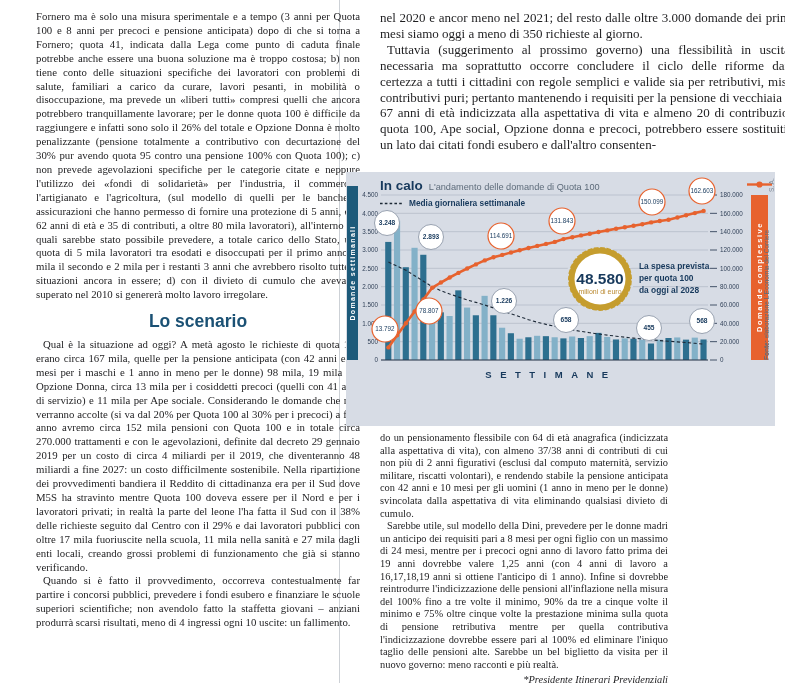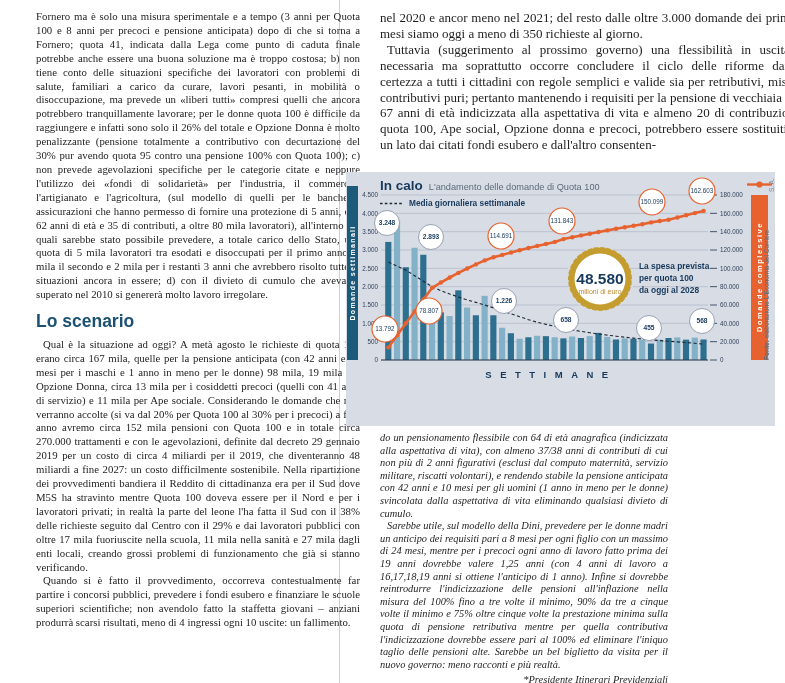--- a/index.html
+++ b/index.html
@@ -4,25 +4,25 @@
 <style>
   html,body{margin:0;padding:0;background:#fff;}
   .page{position:relative;width:785px;height:683px;background:#fff;overflow:hidden;
         font-family:"Liberation Serif",serif;color:#1e1e20;}
   .rule{position:absolute;left:339px;top:0;width:1px;height:683px;background:#cdd1d6;}
   .col{position:absolute;text-align:justify;margin-left:28px;}
   .col p{margin:0;}
   .col-left{left:8px;top:10px;width:324px;}
   .col-left p{font-size:10.8px;line-height:13.9px;}
   .section-heading{font-family:"Liberation Sans",sans-serif;font-size:17.5px;font-weight:bold;
-        color:#1b5174;margin:9px 0 6px 0;text-align:left;}
+        color:#1b5174;margin:9px 0 6px 0;text-align:center;}
   .col-right-top{left:352px;top:10px;width:424px;}
   .col-right-top p{font-size:13px;line-height:15.9px;font-family:Liberation Serif, serif;}
   .col-right-bottom{left:352px;top:432px;width:288px;}
-  .col-right-bottom p{font-size:10.4px;line-height:12.6px;font-style:italic;}
+  .col-right-bottom p{font-size:10.4px;line-height:12.6px;}
   .indent{text-indent:7px;}
   .byline{font-style:italic;text-align:right;margin-top:3px !important;}
   .chart-box{position:absolute;left:346px;top:172px;width:429px;height:254px;}
   .chart-box svg{display:block;}
   .vtext{position:absolute;white-space:nowrap;transform:rotate(-90deg);transform-origin:0 100%;
         font-family:"Liberation Sans",sans-serif;color:#5d6b7a;}
   .fonte{left:772px;top:351px;font-size:6.5px;height:9px;}
   .fonte .f-label{font-weight:bold;}
   .credit{left:776px;top:184px;font-size:6.5px;height:8px;color:#7d8694;}
 </style>

